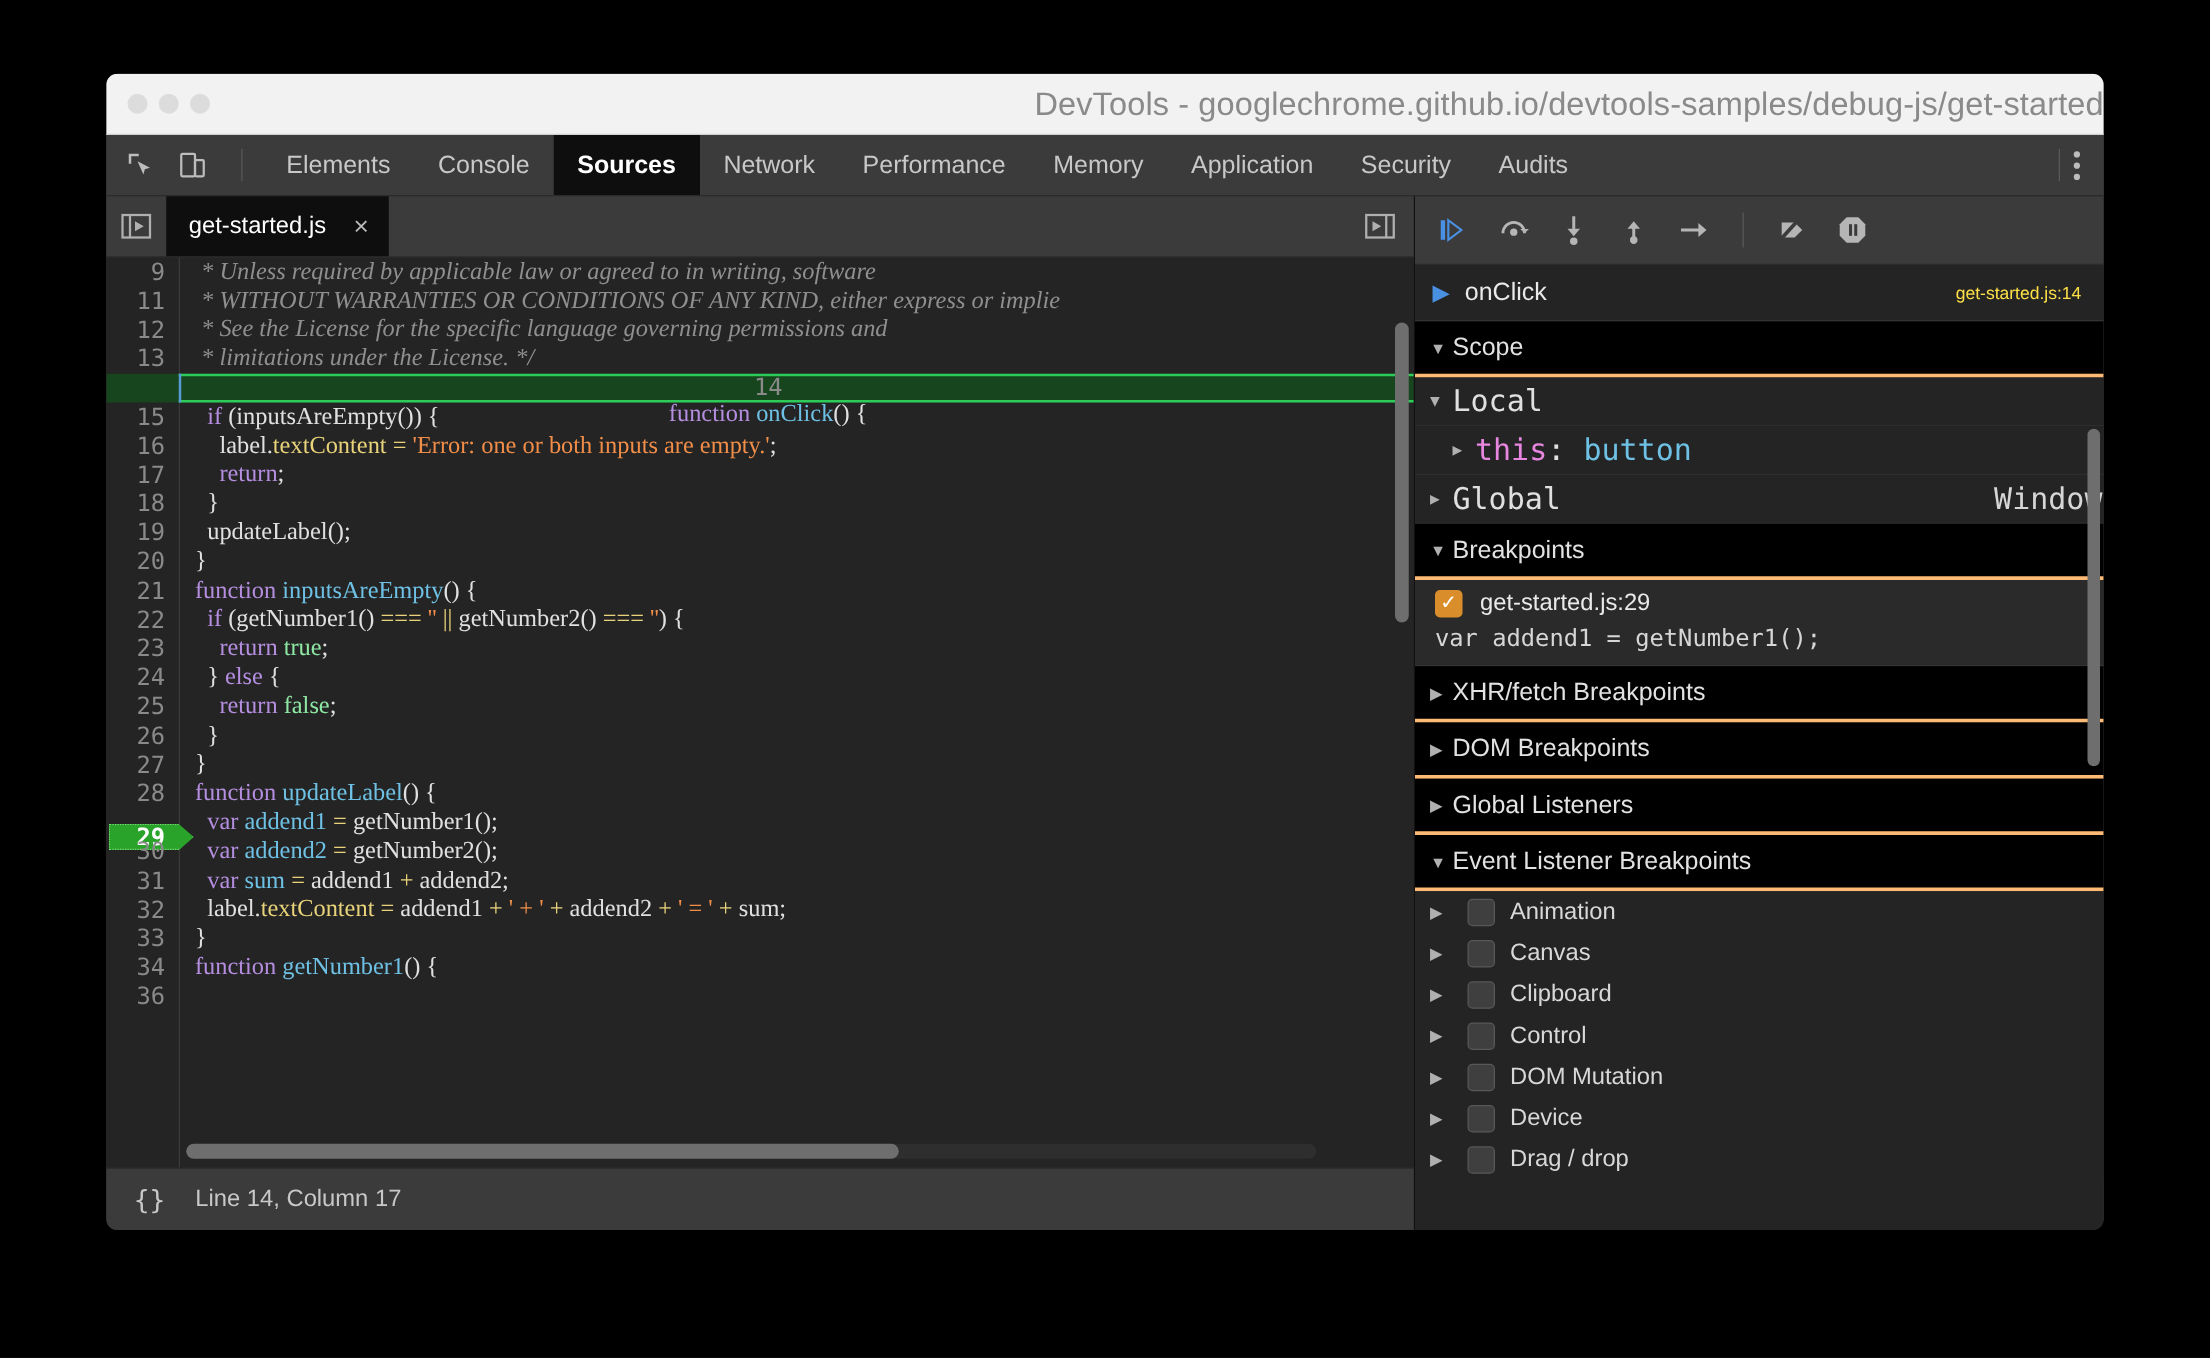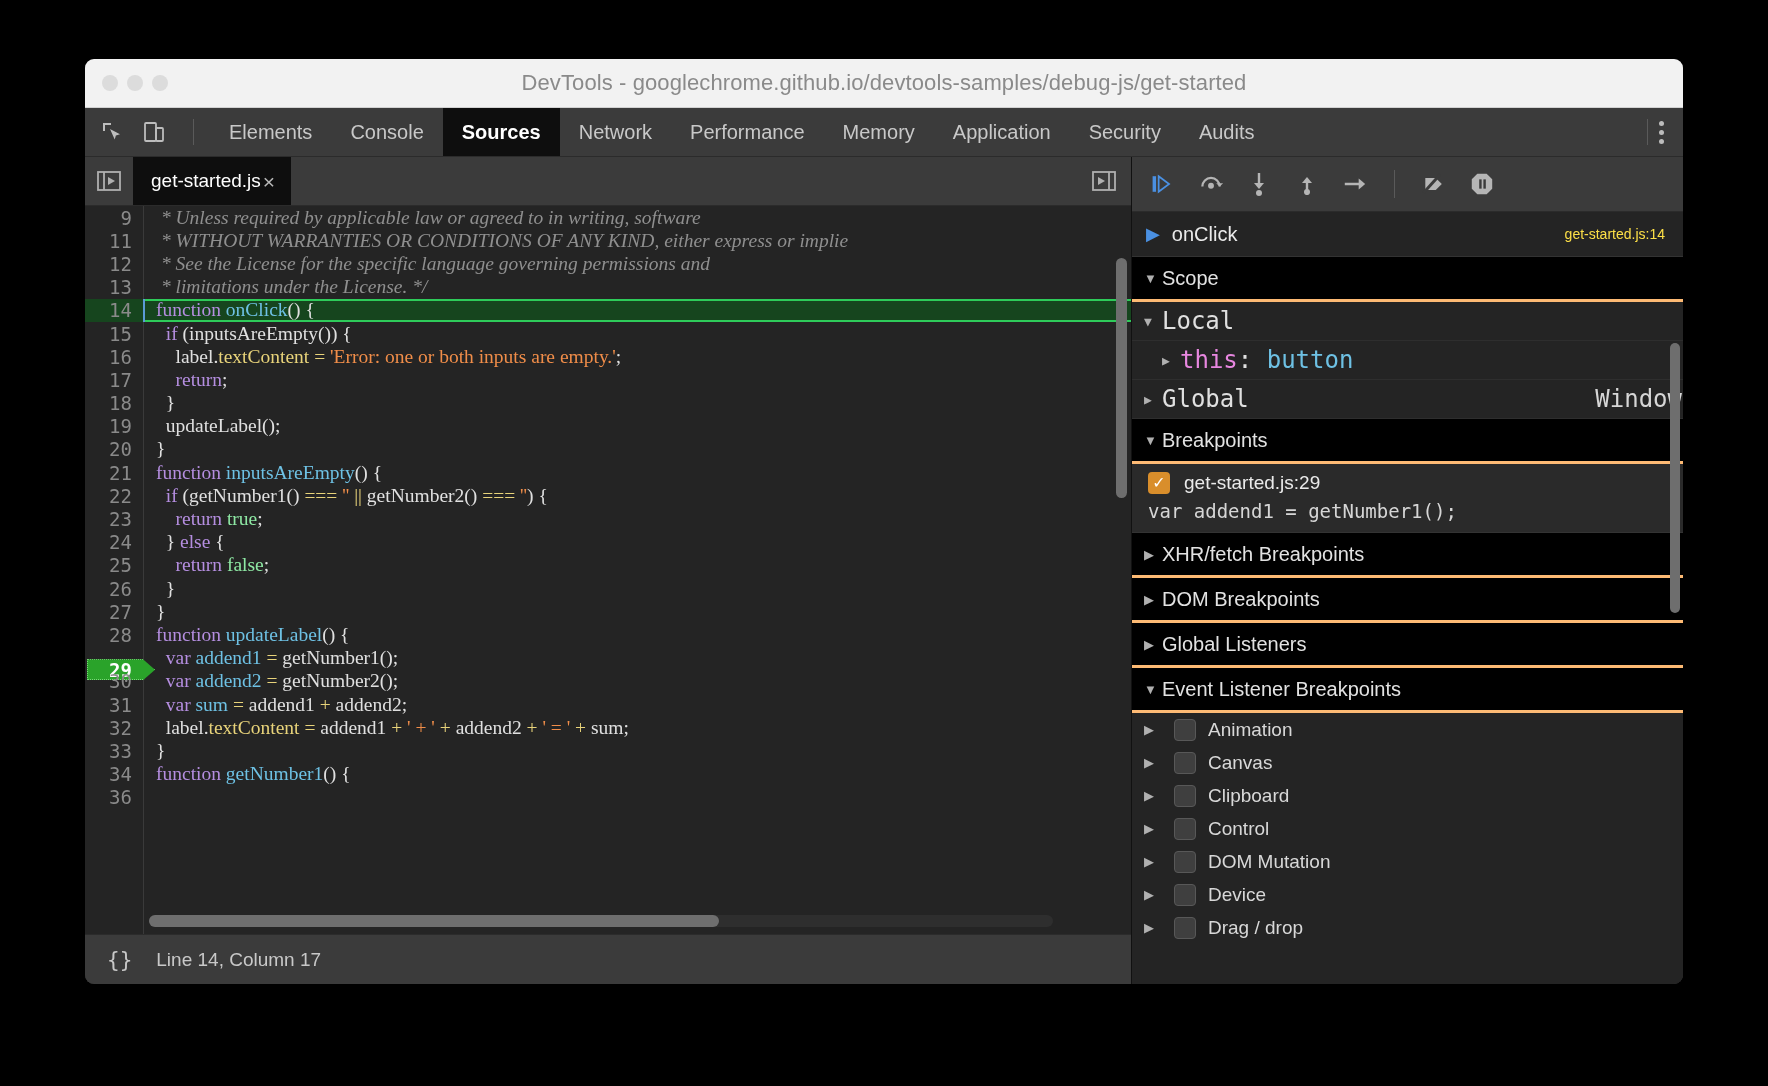--- a/index.html
+++ b/index.html
@@ -26,22 +26,22 @@
   .titlebar {
     position: relative;
     height: 48px;
     background: #f2f2f2;
     border-bottom: 1px solid #d2d2d2;
     display: flex; align-items: center;
   }
   .traffic { display: flex; gap: 9px; margin-left: 17px; }
   .light { width: 16px; height: 16px; border-radius: 50%; background: #dcdcdc; }
   .title-text {
-    position: absolute; left: 0; right: 0; text-align: center;
-    font-size: 22px; color: #8a8a8a; letter-spacing: .1px;
+    position: absolute; left: 0; right: 0; text-align: right;
+    font-size: 26px; color: #8a8a8a; letter-spacing: .1px;
     pointer-events: none; white-space: nowrap;
   }
 
   
   .tabstrip {
     height: 48px;
     background: #3b3b3b;
     border-bottom: 1px solid #2b2b2b;
     display: flex; align-items: stretch;
   }
@@ -63,21 +63,21 @@
   .left-pane { width: 1046px; display: flex; flex-direction: column; background: #242424; border-right: 1px solid #111; }
   .right-pane { flex: 1; background: #242424; display: flex; flex-direction: column; overflow: hidden; }
 
   
   .filetabbar {
     height: 48px; background: #3b3b3b; display: flex; align-items: stretch;
     border-bottom: 1px solid #2b2b2b;
   }
   .nav-toggle { width: 48px; display: flex; align-items: center; justify-content: center; }
   .filetab {
-    display: flex; align-items: center; gap: 2px;
+    display: flex; align-items: center; gap: 22px;
     padding: 0 16px 0 18px; background: #0e0e0e; color: #fff; font-size: 19px;
   }
   .filetab .close { color: #b9b9b9; font-size: 21px; line-height: 1; }
   .filetab-spacer { flex: 1; }
   .right-toggle { width: 54px; display: flex; align-items: center; justify-content: center; }
 
   
   .code-area {
     flex: 1; position: relative; background: #242424; overflow: hidden;
     font-family: "DejaVu Sans Mono", "Liberation Mono", monospace;
@@ -275,21 +275,21 @@
           </div>
         </div>
 
         <div class="code-area">
           <div class="gutter-sep"></div>
           <div class="code-rows" id="code-rows">
               <div class="row"><div class="gutter">9</div><div class="codetext"><span class="c-com"> * Unless required by applicable law or agreed to in writing, software</span></div></div>
               <div class="row"><div class="gutter">11</div><div class="codetext"><span class="c-com"> * WITHOUT WARRANTIES OR CONDITIONS OF ANY KIND, either express or implie</span></div></div>
               <div class="row"><div class="gutter">12</div><div class="codetext"><span class="c-com"> * See the License for the specific language governing permissions and</span></div></div>
               <div class="row"><div class="gutter">13</div><div class="codetext"><span class="c-com"> * limitations under the License. */</span></div></div>
-              <div class="row exec" style="position: relative;"><div class="gutter">14</div><div class="codetext"><span class="c-key">function </span><span class="c-fn">onClick</span><span class="c-plain">() {</span></div><div class="exec-top" style="top: 0px;"></div><div class="exec-bot" style="bottom: 0px;"></div><div class="cursor-line"></div></div>
+              <div class="row exec" style="position: relative; flex-direction: column;"><div class="gutter">14</div><div class="codetext"><span class="c-key">function </span><span class="c-fn">onClick</span><span class="c-plain">() {</span></div><div class="exec-top" style="top: 0px;"></div><div class="exec-bot" style="bottom: 0px;"></div><div class="cursor-line"></div></div>
               <div class="row"><div class="gutter">15</div><div class="codetext"><span class="c-plain">  </span><span class="c-key">if</span><span class="c-plain"> (inputsAreEmpty()) {</span></div></div>
               <div class="row"><div class="gutter">16</div><div class="codetext"><span class="c-plain">    label.</span><span class="c-prop">textContent</span><span class="c-op"> = </span><span class="c-str">'Error: one or both inputs are empty.'</span><span class="c-plain">;</span></div></div>
               <div class="row"><div class="gutter">17</div><div class="codetext"><span class="c-plain">    </span><span class="c-key">return</span><span class="c-plain">;</span></div></div>
               <div class="row"><div class="gutter">18</div><div class="codetext"><span class="c-plain">  }</span></div></div>
               <div class="row"><div class="gutter">19</div><div class="codetext"><span class="c-plain">  updateLabel();</span></div></div>
               <div class="row"><div class="gutter">20</div><div class="codetext"><span class="c-plain">}</span></div></div>
               <div class="row"><div class="gutter">21</div><div class="codetext"><span class="c-key">function </span><span class="c-fn">inputsAreEmpty</span><span class="c-plain">() {</span></div></div>
               <div class="row"><div class="gutter">22</div><div class="codetext"><span class="c-plain">  </span><span class="c-key">if</span><span class="c-plain"> (getNumber1() </span><span class="c-op">===</span><span class="c-plain"> </span><span class="c-str">''</span><span class="c-plain"> </span><span class="c-op">||</span><span class="c-plain"> getNumber2() </span><span class="c-op">===</span><span class="c-plain"> </span><span class="c-str">''</span><span class="c-plain">) {</span></div></div>
               <div class="row"><div class="gutter">23</div><div class="codetext"><span class="c-plain">    </span><span class="c-key">return</span><span class="c-plain"> </span><span class="c-bool">true</span><span class="c-plain">;</span></div></div>
               <div class="row"><div class="gutter">24</div><div class="codetext"><span class="c-plain">  } </span><span class="c-key">else</span><span class="c-plain"> {</span></div></div>

